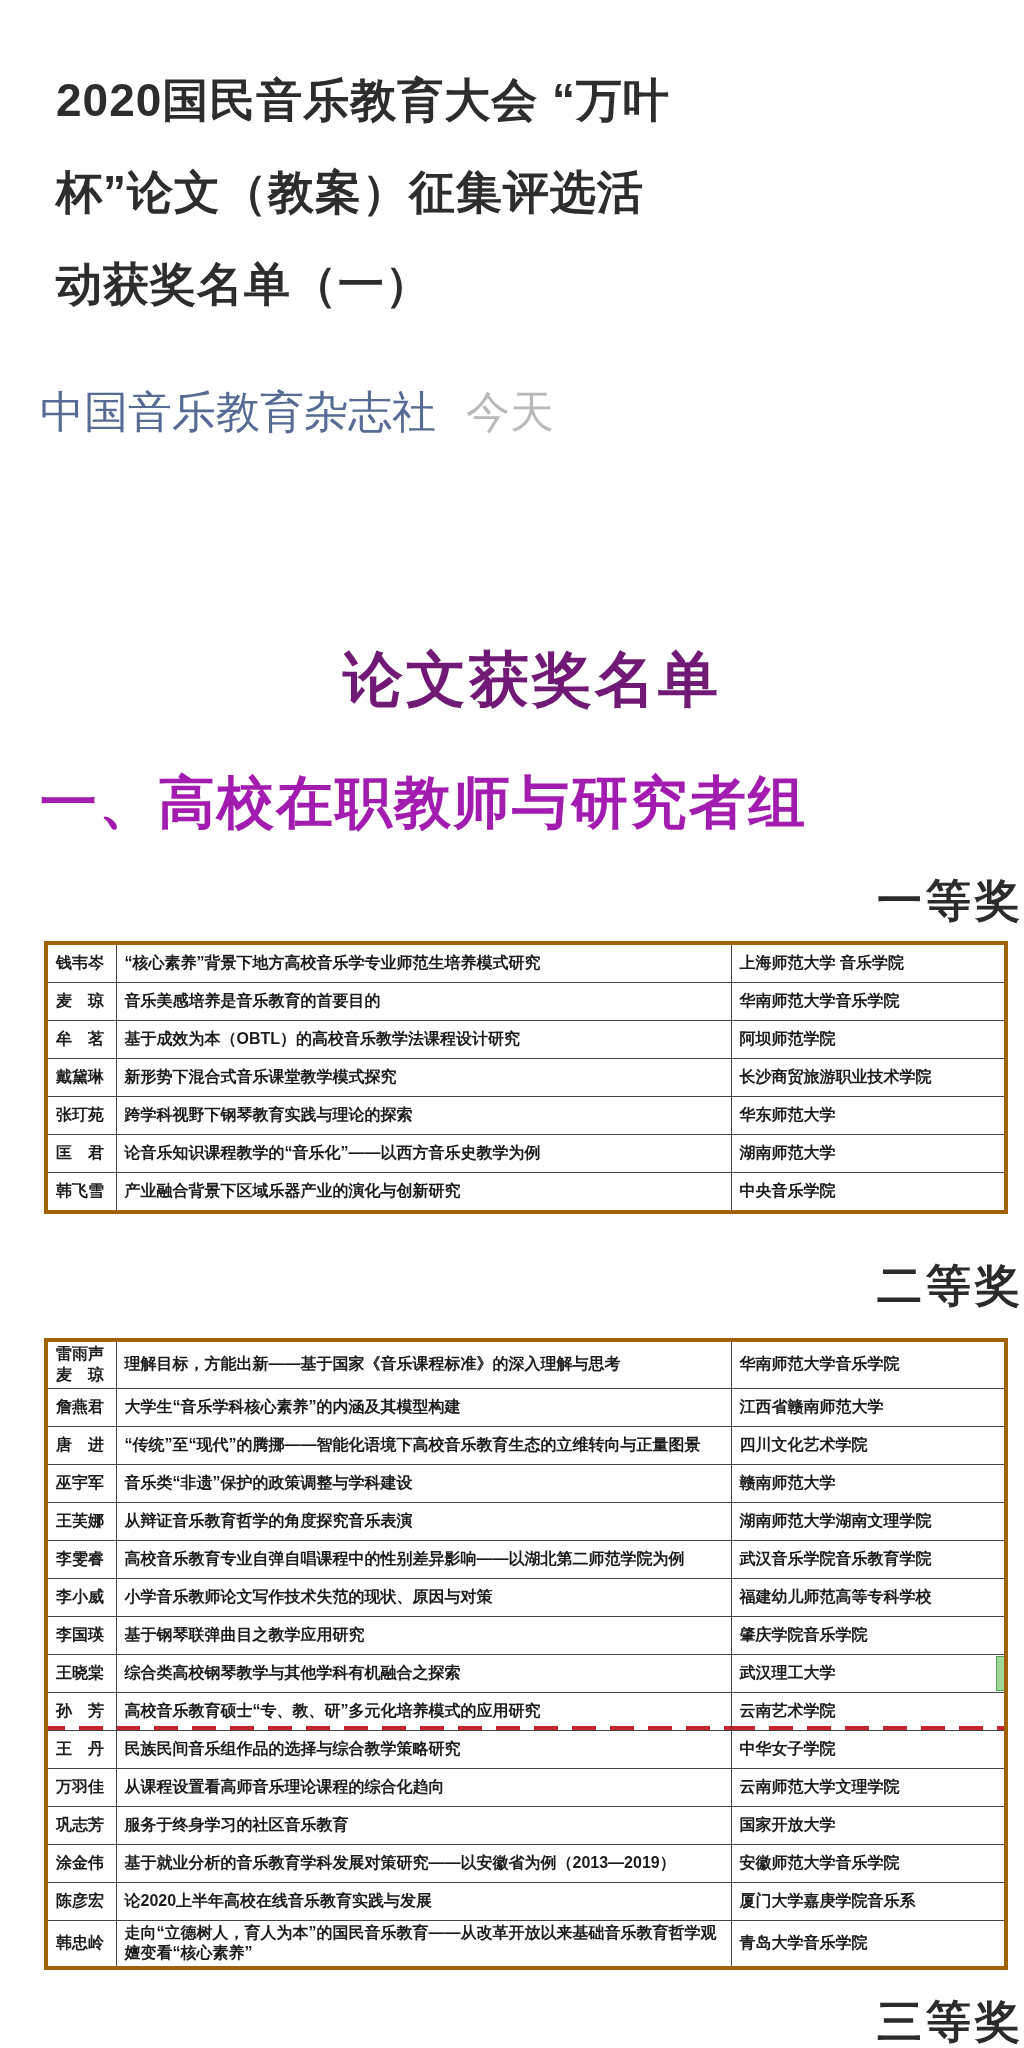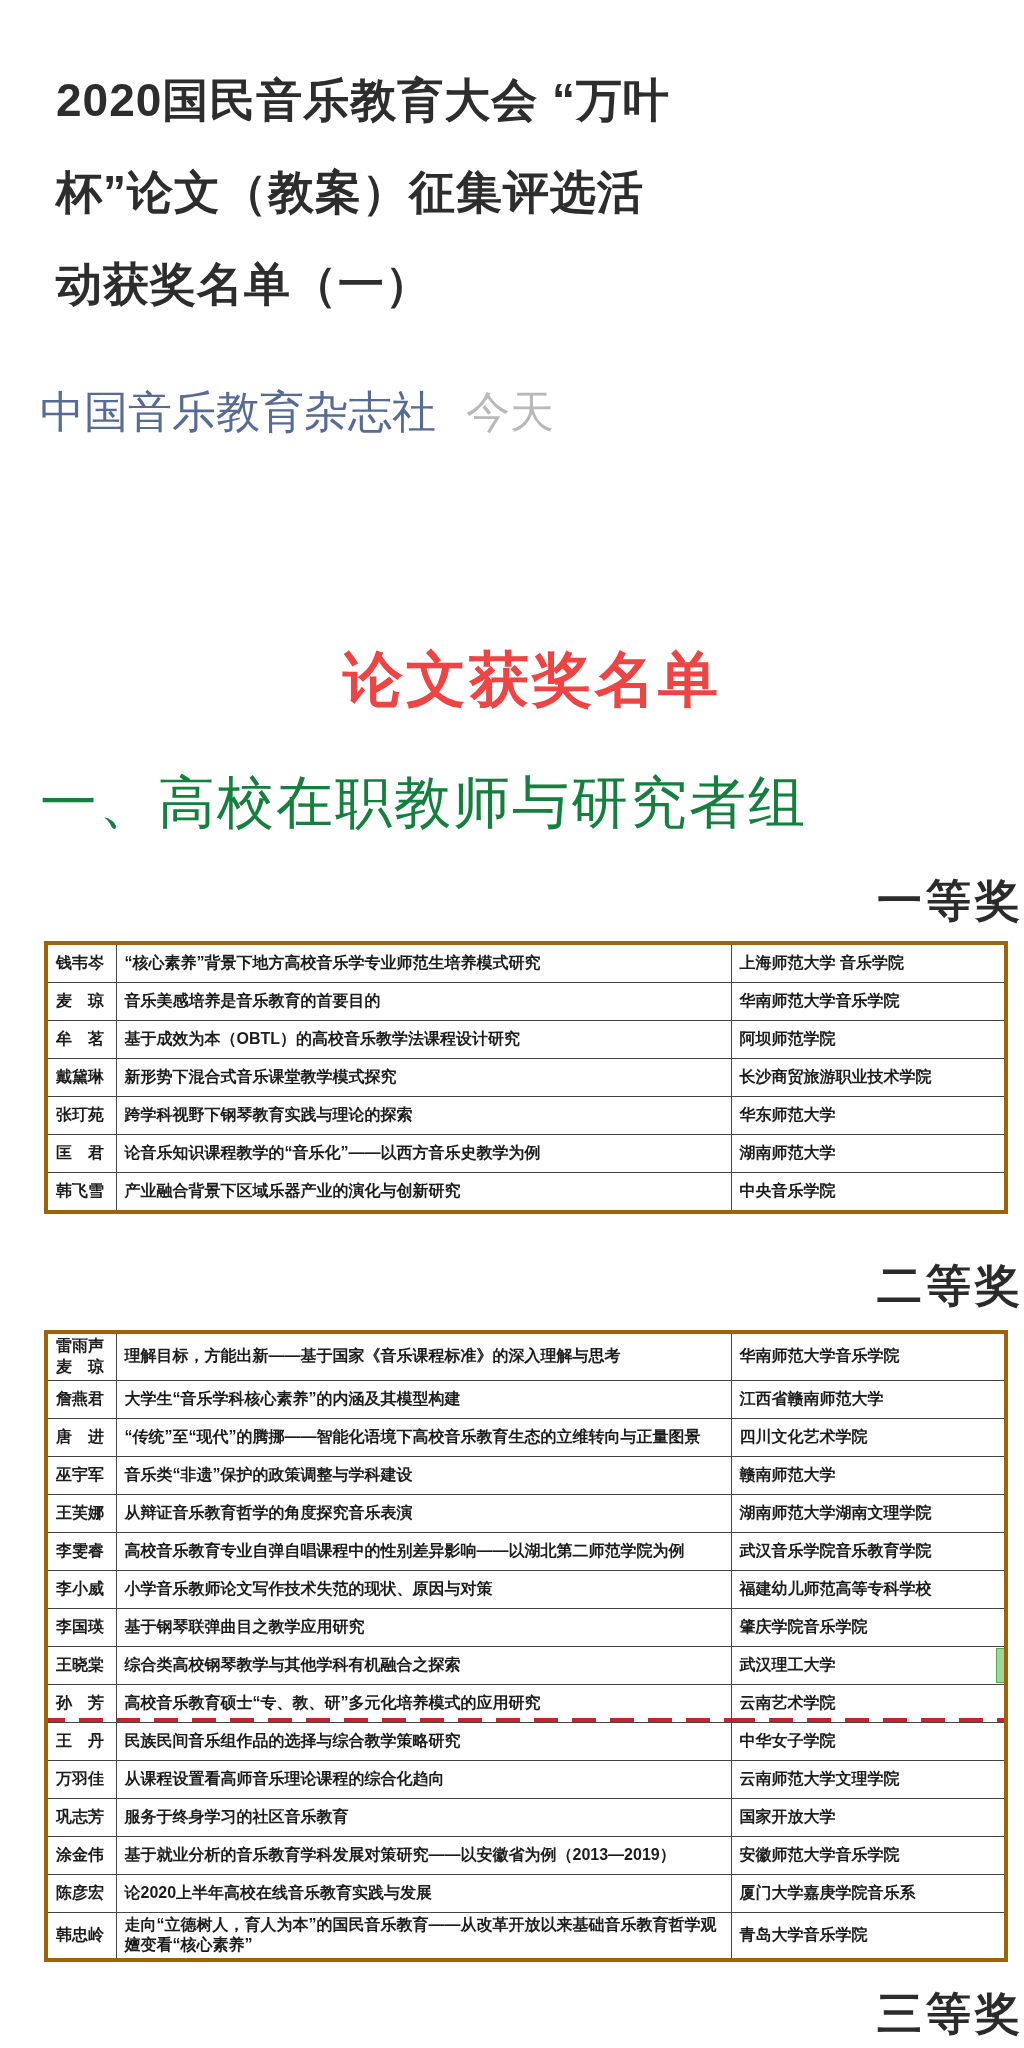--- a/index.html
+++ b/index.html
@@ -34,30 +34,30 @@
   .byline .time   { color: #b9b9b9; }
 
   
   .main-heading {
     margin: 203px 0 0 0;
     text-align: center;
     font-size: 60px;
     line-height: 78px;
     font-weight: 700;
     letter-spacing: 3px;
-    color: #ef4444;
+    color: #701a75;
     padding-left: 40px;
   }
   .group-heading {
     margin: 46px 0 0 40px;
     font-size: 57px;
     line-height: 74px;
-    font-weight: 400;
+    font-weight: 700;
     letter-spacing: 2px;
-    color: #15803d;
+    color: #a21caf;
   }
   .prize-heading {
     text-align: right;
     font-size: 45px;
     line-height: 56px;
     font-weight: 700;
     letter-spacing: 4px;
     color: #2b2b2b;
   }
   #first-prize-heading  { margin: 34px 0 0 0; }
@@ -65,21 +65,21 @@
   #third-prize-heading  { margin: 24px 0 0 0; }
 
   
   .award-table {
     width: 960px;
     margin: 12px 0 0 44px;
     border-collapse: collapse;
     table-layout: fixed;
     border: 4px solid #a16207;
   }
-  #second-prize-table { margin-top: 16px; }
+  #second-prize-table { margin-top: 24px; }
   .award-table td {
     border: 1px solid #454545;
     font-size: 16px;
     font-weight: 700;
     color: #1c1c1c;
     padding: 2px 8px;
     height: 33px;
     line-height: 1.3;
     vertical-align: middle;
     overflow: hidden;

